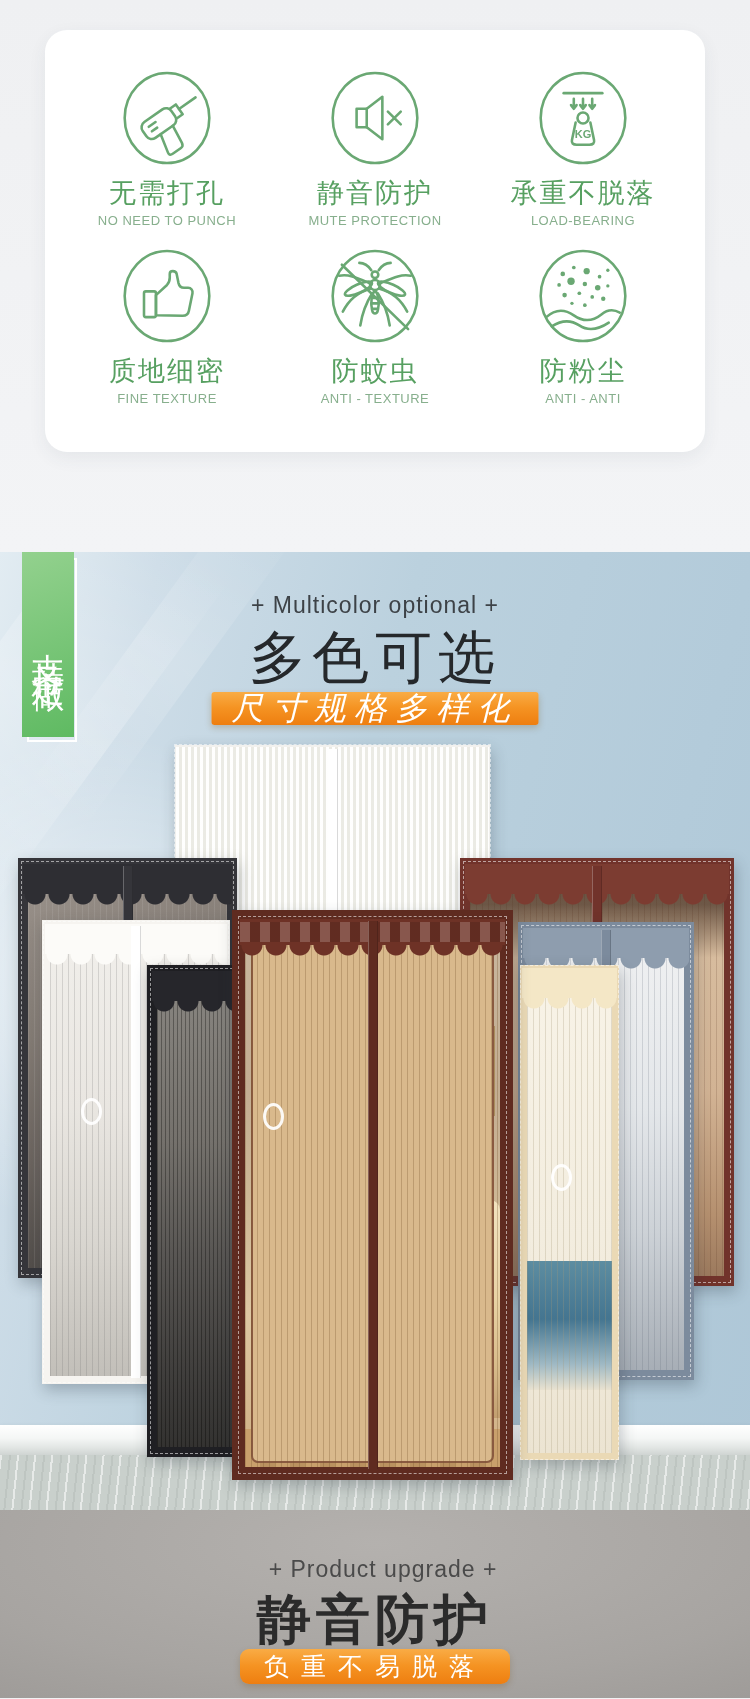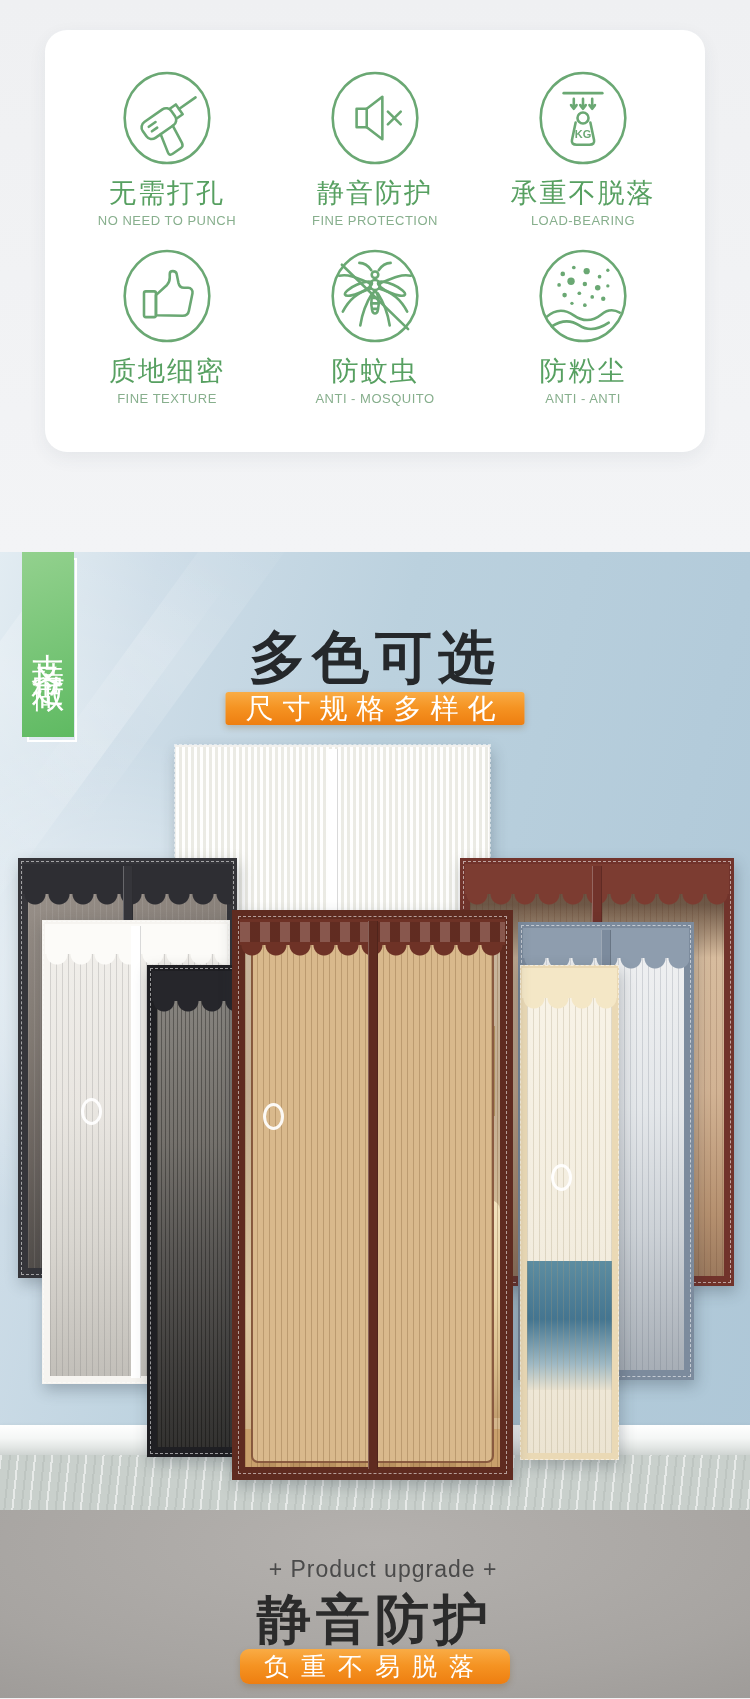--- a/index.html
+++ b/index.html
@@ -25,25 +25,25 @@
   .beam{position:absolute;pointer-events:none;background:linear-gradient(180deg,rgba(255,255,255,0),rgba(255,255,255,.45),rgba(255,255,255,0));}
   .beam1{left:-30px;top:-60px;width:150px;height:430px;transform:rotate(36deg);opacity:.55;}
   .beam2{left:130px;top:-90px;width:70px;height:390px;transform:rotate(36deg);opacity:.4;}
 
   .banner-frame{position:absolute;left:27px;top:6px;width:50px;height:184px;border:2px solid #ffffff;box-sizing:border-box;}
   .banner{position:absolute;left:22px;top:0;width:52px;height:185px;display:flex;align-items:center;justify-content:center;
           background:linear-gradient(160deg,#93d18e,#5fba62);}
   .banner-text{writing-mode:vertical-rl;text-orientation:upright;color:#ffffff;font-size:33px;letter-spacing:9px;font-weight:500;line-height:52px;}
 
   .mid-eyebrow{position:absolute;left:0;top:40px;width:100%;text-align:center;font-size:23px;color:#3d4247;letter-spacing:1px;}
-  .mid-title{position:absolute;left:0;top:68px;width:100%;text-align:center;font-size:57px;font-weight:700;color:#25282b;letter-spacing:6px;}
+  .mid-title{position:absolute;left:0;top:68px;width:100%;text-align:center;font-size:57px;font-weight:400;color:#25282b;letter-spacing:6px;}
   .badge{display:block;position:absolute;left:50%;transform:translateX(-50%);
          background:linear-gradient(180deg,#f9ac45,#f59322 48%,#ee7e10);color:#ffffff;white-space:nowrap;
          border-radius:3px;box-shadow:0 3px 6px rgba(120,80,20,.25);}
-  .mid-badge{top:140px;height:33px;line-height:33px;padding:0 20px;font-size:28px;letter-spacing:9px;}
+  .mid-badge{top:140px;height:33px;line-height:33px;padding:0 20px;font-size:32px;letter-spacing:9px;font-style:italic;}
 
   
   .baseboard{position:absolute;left:0;top:873px;width:750px;height:30px;z-index:0;
              background:linear-gradient(180deg,#ffffff 0%,#f4f6f5 45%,#e2e6e4 75%,#cfd4d2 100%);
              box-shadow:0 2px 4px rgba(70,80,80,.25);}
   .floor{position:absolute;left:0;top:903px;width:750px;height:55px;z-index:0;background:#c9d0cc;}
   .floor:after{content:"";position:absolute;inset:0;
        background:repeating-linear-gradient(96deg,rgba(255,255,255,.55) 0 2px,rgba(255,255,255,0) 2px 9px,rgba(60,70,65,.08) 9px 11px,rgba(255,255,255,0) 11px 17px);}
 
   
@@ -137,21 +137,21 @@
         </div>
 
         <div class="feat">
           <svg class="feat-icon" viewBox="0 0 100 104">
             <ellipse class="ic" cx="50" cy="52" rx="46" ry="49" stroke-width="2.4"></ellipse>
             <path class="ic" d="M30 42 H41 L58 29 V75 L41 62 H30 Z"></path>
             <path class="ic" d="M41 42 V62"></path>
             <path class="ic" d="M64 45 L78 59 M78 45 L64 59"></path>
           </svg>
           <div class="feat-zh">静音防护</div>
-          <div class="feat-en">FINE PROTECTION</div>
+          <div class="feat-en">MUTE PROTECTION</div>
         </div>
 
         <div class="feat">
           <svg class="feat-icon" viewBox="0 0 100 104">
             <ellipse class="ic" cx="50" cy="52" rx="46" ry="49" stroke-width="2.4"></ellipse>
             <path class="ic" d="M29 25 H71"></path>
             <g class="ic" stroke-width="2.2">
               <path d="M40 31 V41 M37 38 L40 42 L43 38"></path>
               <path d="M50 31 V41 M47 38 L50 42 L53 38"></path>
               <path d="M60 31 V41 M57 38 L60 42 L63 38"></path>
@@ -188,21 +188,21 @@
               <ellipse cx="68" cy="44" rx="16" ry="4.6" transform="rotate(24 68 44)"></ellipse>
               <path d="M44 38 C30 32 22 28 11 30"></path>
               <path d="M56 38 C70 32 78 28 89 30"></path>
               <path d="M45 44 C30 48 21 57 15 69"></path>
               <path d="M55 44 C70 48 79 57 85 69"></path>
               <path d="M47 49 C40 60 36 71 34 84"></path>
               <path d="M53 49 C60 60 64 71 66 84"></path>
             </g>
           </svg>
           <div class="feat-zh">防蚊虫</div>
-          <div class="feat-en">ANTI - MOSQUITO</div>
+          <div class="feat-en">ANTI - TEXTURE</div>
         </div>
 
         <div class="feat">
           <svg class="feat-icon" viewBox="0 0 100 104">
             <ellipse class="ic" cx="50" cy="52" rx="46" ry="49" stroke-width="2.4"></ellipse>
             <g class="icf">
               <circle cx="28" cy="28" r="2.5"></circle>
                 <circle cx="40" cy="21" r="2"></circle>
                 <circle cx="54" cy="25" r="3.4"></circle>
               <circle cx="68" cy="31" r="2"></circle>
@@ -233,20 +233,21 @@
   <div class="sec-mid">
     <div class="glow"></div>
     <div class="beam beam1"></div>
     <div class="beam beam2"></div>
 
     <div class="banner-frame"></div>
     <div class="banner">
       <div class="banner-text">支持定做</div>
     </div>
 
+    <div class="mid-eyebrow">+ Multicolor optional +</div>
     <div class="mid-title">多色可选</div>
     <div class="badge mid-badge">尺寸规格多样化</div>
 
     <div class="baseboard"></div>
     <div class="floor"></div>
 
     <div class="curtain c-whitelace">
       <div class="lace"></div>
       <div class="divider" style="--frame:#ffffff;"></div>
     </div>

